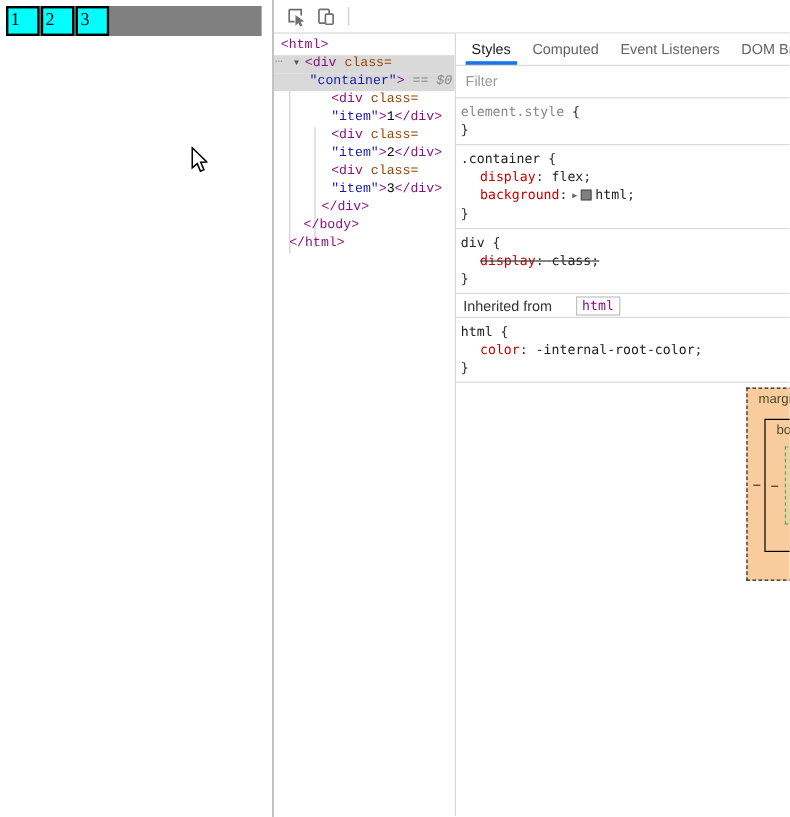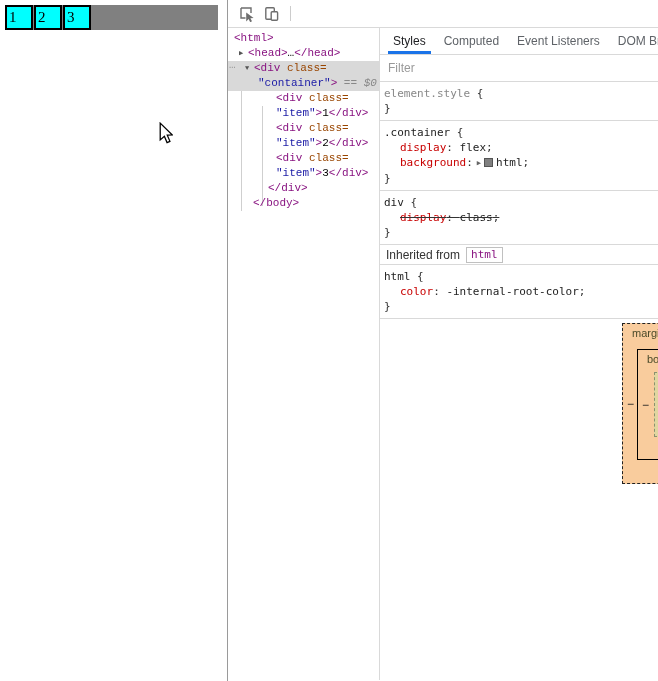--- a/index.html
+++ b/index.html
@@ -64,21 +64,21 @@
   .rule-line{white-space:pre}
   .prop-line{padding-left:16px;white-space:pre}
   .prop-line.struck{text-decoration:line-through}
   .selector{color:#222}
   .selector.muted{color:#888}
   .prop-name{color:var(--prop)}
   .prop-value{color:#222}
   .expand-arrow{font-size:7px;color:#666;margin:0 2px 0 4px;vertical-align:1px}
   .swatch{display:inline-block;width:9px;height:9px;border:1px solid #555;vertical-align:-1px;margin:0 3px 0 1px}
 
-  #inherited-header{height:20px;display:flex;align-items:center;padding-left:6px;gap:6px;
+  #inherited-header{height:20px;display:flex;align-items:center;padding-left:6px;gap:20px;
                     border-bottom:1px solid var(--line);font-size:12px;color:#333}
   .node-link{font-family:"DejaVu Sans Mono",monospace;font-size:11px;color:var(--tag);
              border:1px solid #c0c0c0;padding:0 4px;line-height:14px;background:#fff}
 
   
   #bm-margin{position:absolute;left:242px;top:295px;width:160px;height:161px;
              background:var(--bm-margin);border:1px dashed #222}
   #bm-border{position:absolute;left:14px;top:25px;width:140px;height:111px;
              background:var(--bm-margin);border:1px solid #000}
   #bm-padding{position:absolute;left:16px;top:22px;width:120px;height:65px;
@@ -118,31 +118,31 @@
     <span class="tb-sep"></span>
   </div>
 
   <div id="dt-body">
 
     <div id="dom-pane">
       <div class="guide g2"></div>
       <div class="guide g1"></div>
       <div id="dom-tree">
           <div class="dom-row" style="padding-left: 6px;"><span class="seg-tag">&lt;html&gt;</span></div>
-          <div class="dom-row" style="padding-left: 11px;"><span class="arrow">▶</span><span class="seg-tag">&lt;head&gt;</span><span class="seg-txt">…</span><span class="seg-tag">&lt;/head&gt;</span></div>
           <div class="dom-row selected" style="padding-left: 17px;"><span class="gutter">…</span><span class="arrow">▼</span><span class="seg-tag">&lt;div</span><span class="seg-txt"> </span><span class="seg-attr">class=</span></div>
           <div class="dom-row selected" style="padding-left: 30px;"><span class="seg-str">"container"</span><span class="seg-tag">&gt;</span><span class="seg-meta"> == $0</span></div>
           <div class="dom-row" style="padding-left: 48px;"><span class="seg-tag">&lt;div</span><span class="seg-txt"> </span><span class="seg-attr">class=</span></div>
           <div class="dom-row" style="padding-left: 48px;"><span class="seg-str">"item"</span><span class="seg-tag">&gt;</span><span class="seg-txt">1</span><span class="seg-tag">&lt;/div&gt;</span></div>
           <div class="dom-row" style="padding-left: 48px;"><span class="seg-tag">&lt;div</span><span class="seg-txt"> </span><span class="seg-attr">class=</span></div>
           <div class="dom-row" style="padding-left: 48px;"><span class="seg-str">"item"</span><span class="seg-tag">&gt;</span><span class="seg-txt">2</span><span class="seg-tag">&lt;/div&gt;</span></div>
           <div class="dom-row" style="padding-left: 48px;"><span class="seg-tag">&lt;div</span><span class="seg-txt"> </span><span class="seg-attr">class=</span></div>
           <div class="dom-row" style="padding-left: 48px;"><span class="seg-str">"item"</span><span class="seg-tag">&gt;</span><span class="seg-txt">3</span><span class="seg-tag">&lt;/div&gt;</span></div>
           <div class="dom-row" style="padding-left: 40px;"><span class="seg-tag">&lt;/div&gt;</span></div>
           <div class="dom-row" style="padding-left: 25px;"><span class="seg-tag">&lt;/body&gt;</span></div>
+          <div class="dom-row" style="padding-left: 13px;"><span class="seg-tag">&lt;/html&gt;</span></div>
         </div>
     </div>
 
     <div id="styles-pane">
       <div id="styles-tabs">
           <div class="styles-tab active">Styles</div>
           <div class="styles-tab">Computed</div>
           <div class="styles-tab">Event Listeners</div>
           <div class="styles-tab">DOM Breakpoints</div>
         </div>

